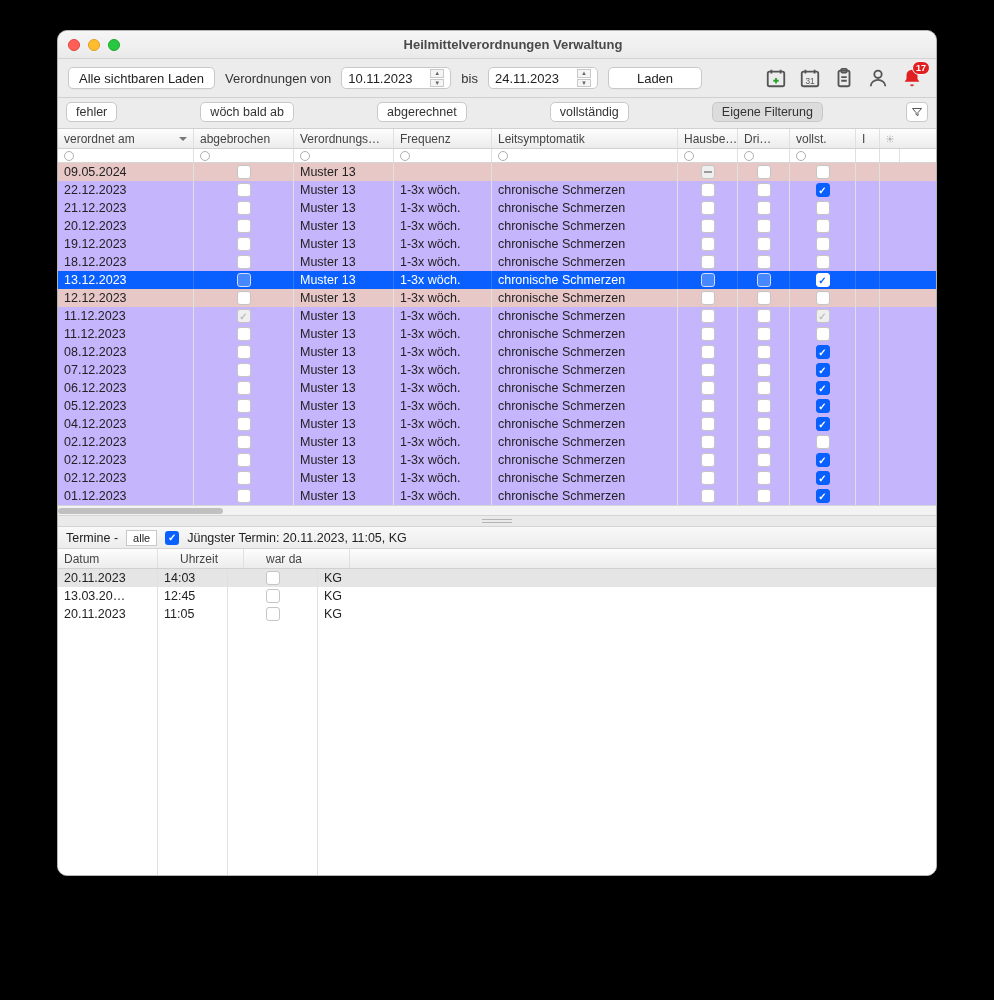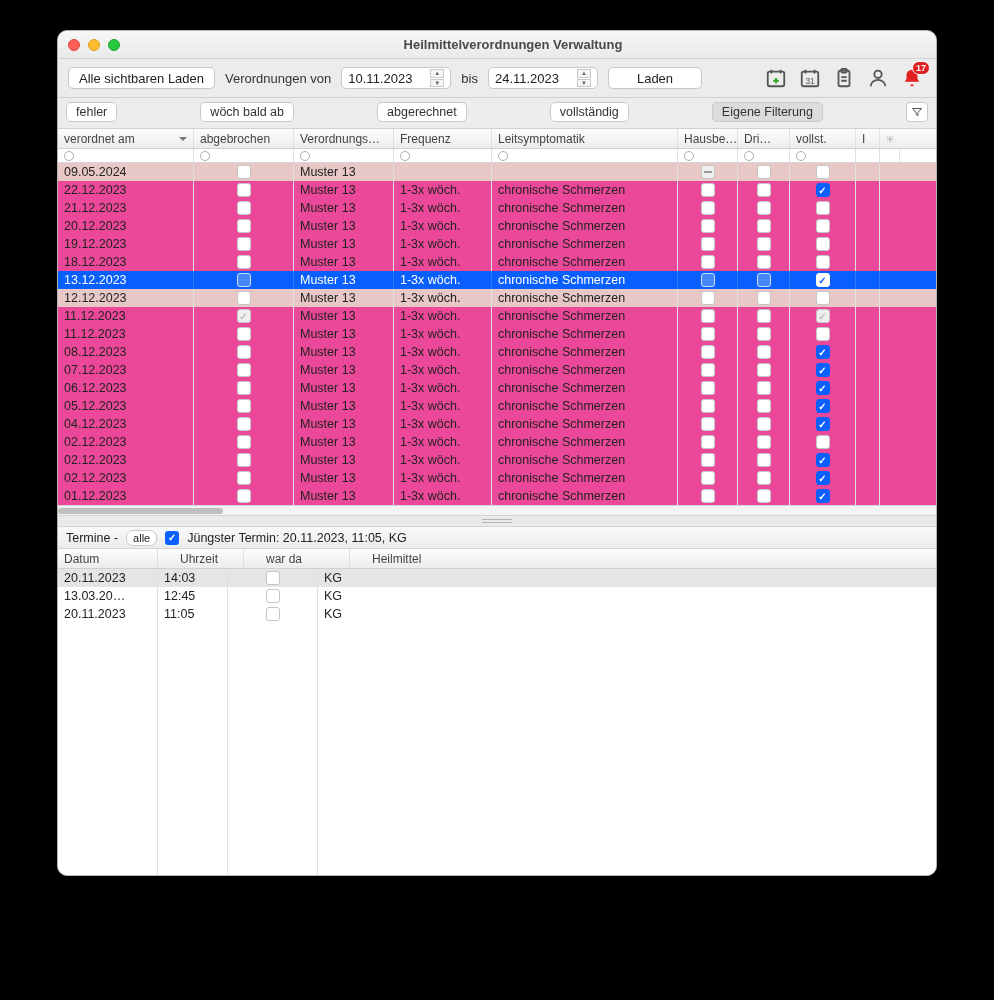--- a/index.html
+++ b/index.html
@@ -111,21 +111,21 @@
   }
   .pill.active { background:#dcdcdc;}
   .funnel {
     width:22px; height:20px; display:flex; align-items:center; justify-content:center;
     border:1px solid var(--btn-border); border-radius:4px; background:#fff;
   }
   .funnel svg{width:12px;height:12px;color:#555;}
 
   
   .table-wrap {
-    background:#ec4899;
+    background:#c4b5fd;
     border-top:1px solid var(--mac-border);
     display:flex; flex-direction:column;
   }
   .thead {
     display:flex;
     background:linear-gradient(var(--header-grad-top),var(--header-grad-bot));
     border-bottom:1px solid var(--mac-border);
     height:20px;
     font-size:12px;
     align-items:center;
@@ -209,21 +209,21 @@
   }
   .lower-bar {
     height:22px; display:flex; align-items:center; gap:8px;
     padding:0 8px;
     background:linear-gradient(#f9f9f9,#ececec);
     border-bottom:1px solid #d4d4d4;
     font-size:12.5px;
   }
   .chip {
     font-size:11px; background:#fff; border:1px solid var(--btn-border);
-    border-radius:7px; padding:0 6px; height:16px; display:inline-flex; align-items:center;
+    border-radius:0; padding:0 6px; height:16px; display:inline-flex; align-items:center;
   }
   .blue-dot {
     width:14px;height:14px; border-radius:3px; background:var(--check-blue);
     display:inline-flex;align-items:center;justify-content:center;color:#fff;font-size:10px;font-weight:700;
   }
   .lower-head {
     display:flex; height:20px;
     background:linear-gradient(var(--header-grad-top),var(--header-grad-bot));
     border-bottom:1px solid var(--mac-border);
     font-size:12px;
@@ -763,21 +763,20 @@
     <div class="lower-bar">
       <span>Termine -</span>
       <span class="chip">alle</span>
       <span class="blue-dot">✓</span>
       <span>Jüngster Termin: 20.11.2023, 11:05, KG</span>
     </div>
     <div class="lower-head">
       <div class="th lc-date">Datum</div>
       <div class="th lc-time">Uhrzeit</div>
       <div class="th lc-war">war da</div>
-      <div class="th lc-heil" style="border-right:none">Heilmittel</div>
     </div>
     <div class="lower-body" id="lower-rows">
         <div class="tr sel">
           <div class="td lc-date">20.11.2023</div>
           <div class="td lc-time">14:03</div>
           <div class="td lc-war">
             <span class="check"></span>
           </div>
           <div class="td lc-heil">KG</div>
         </div>

